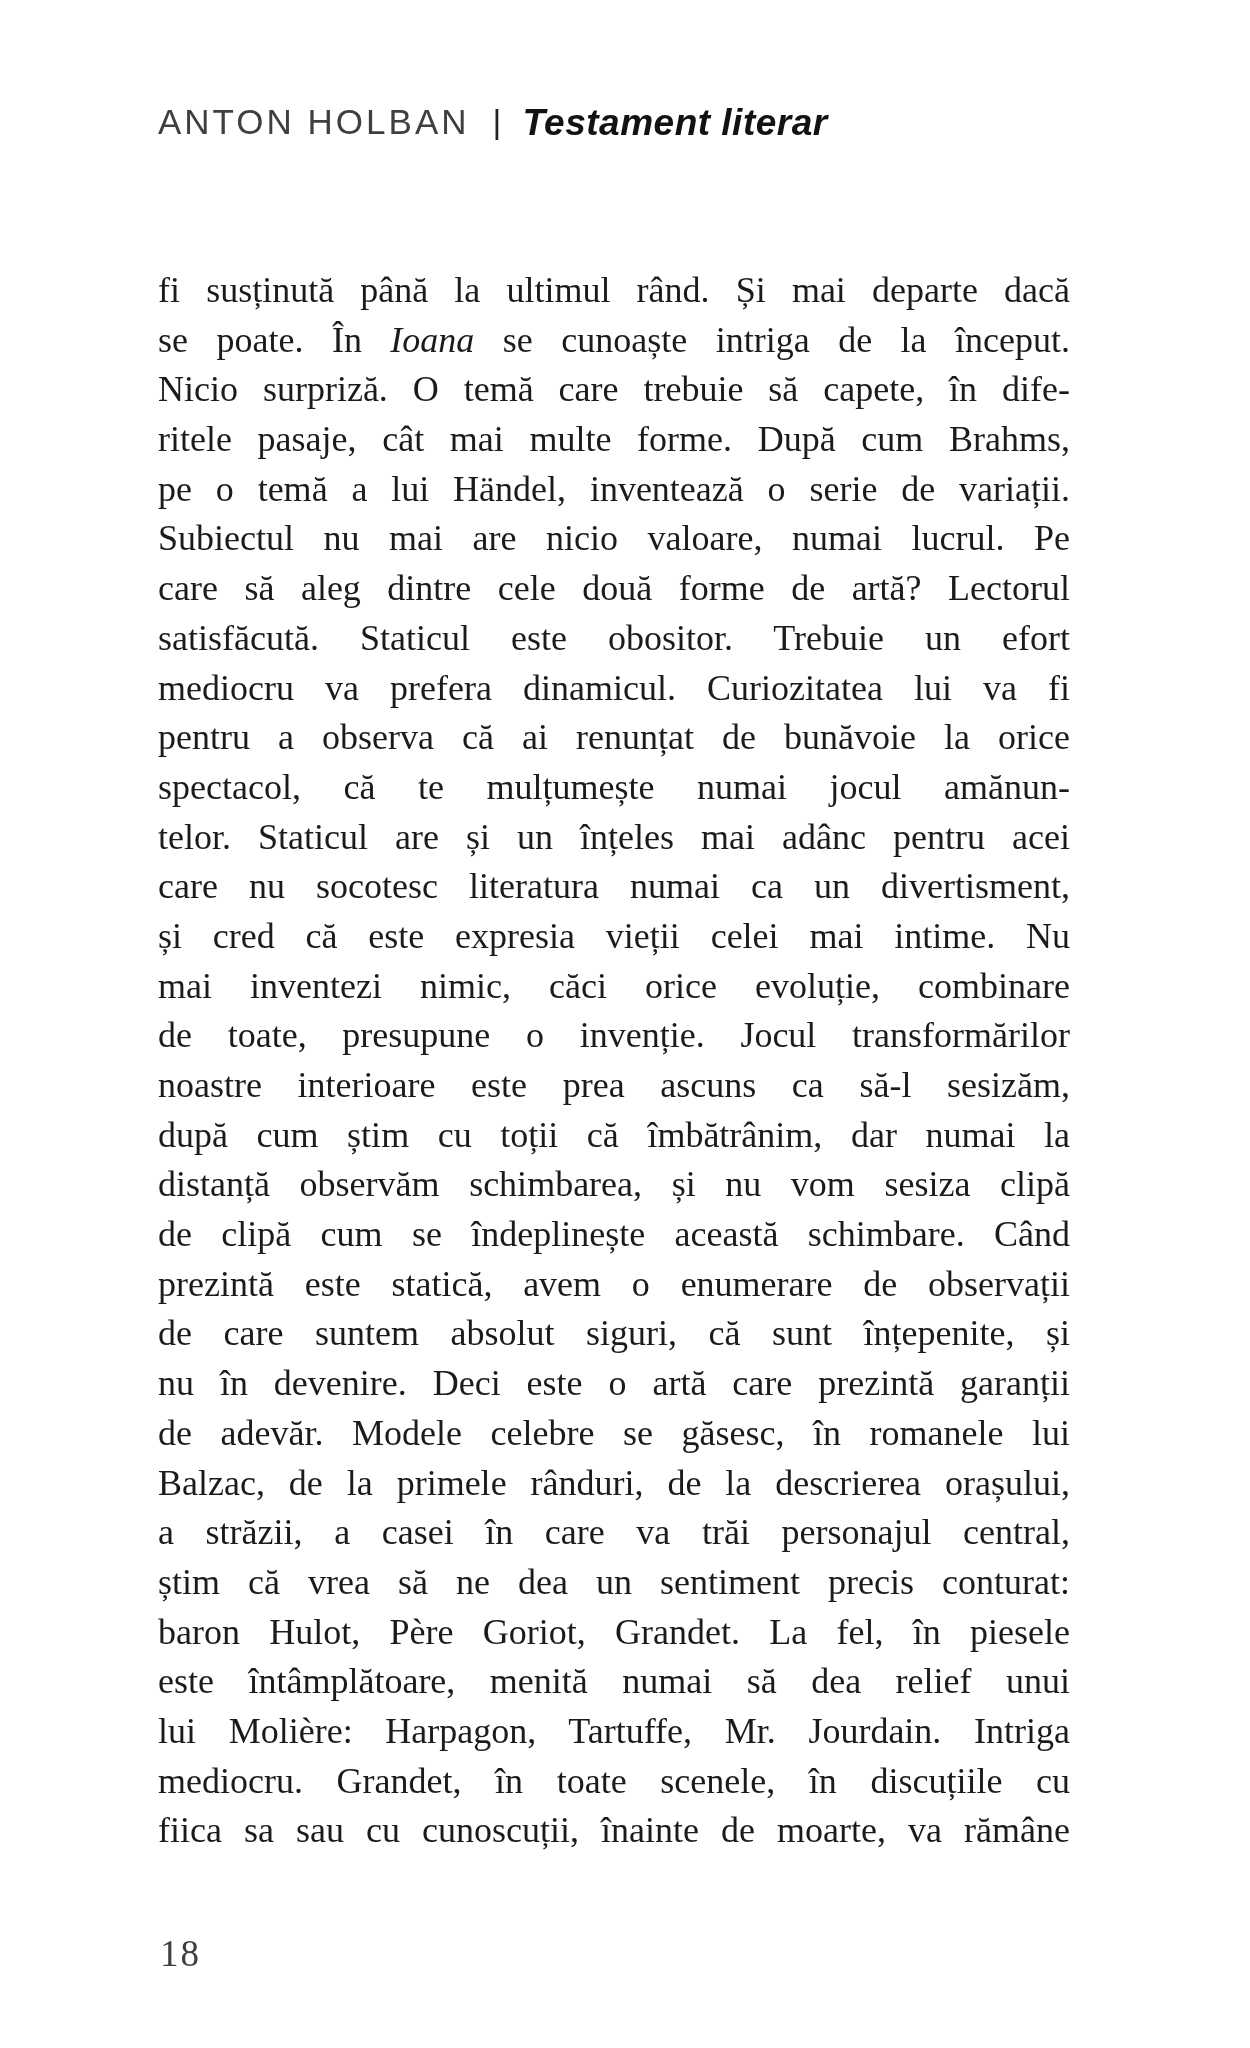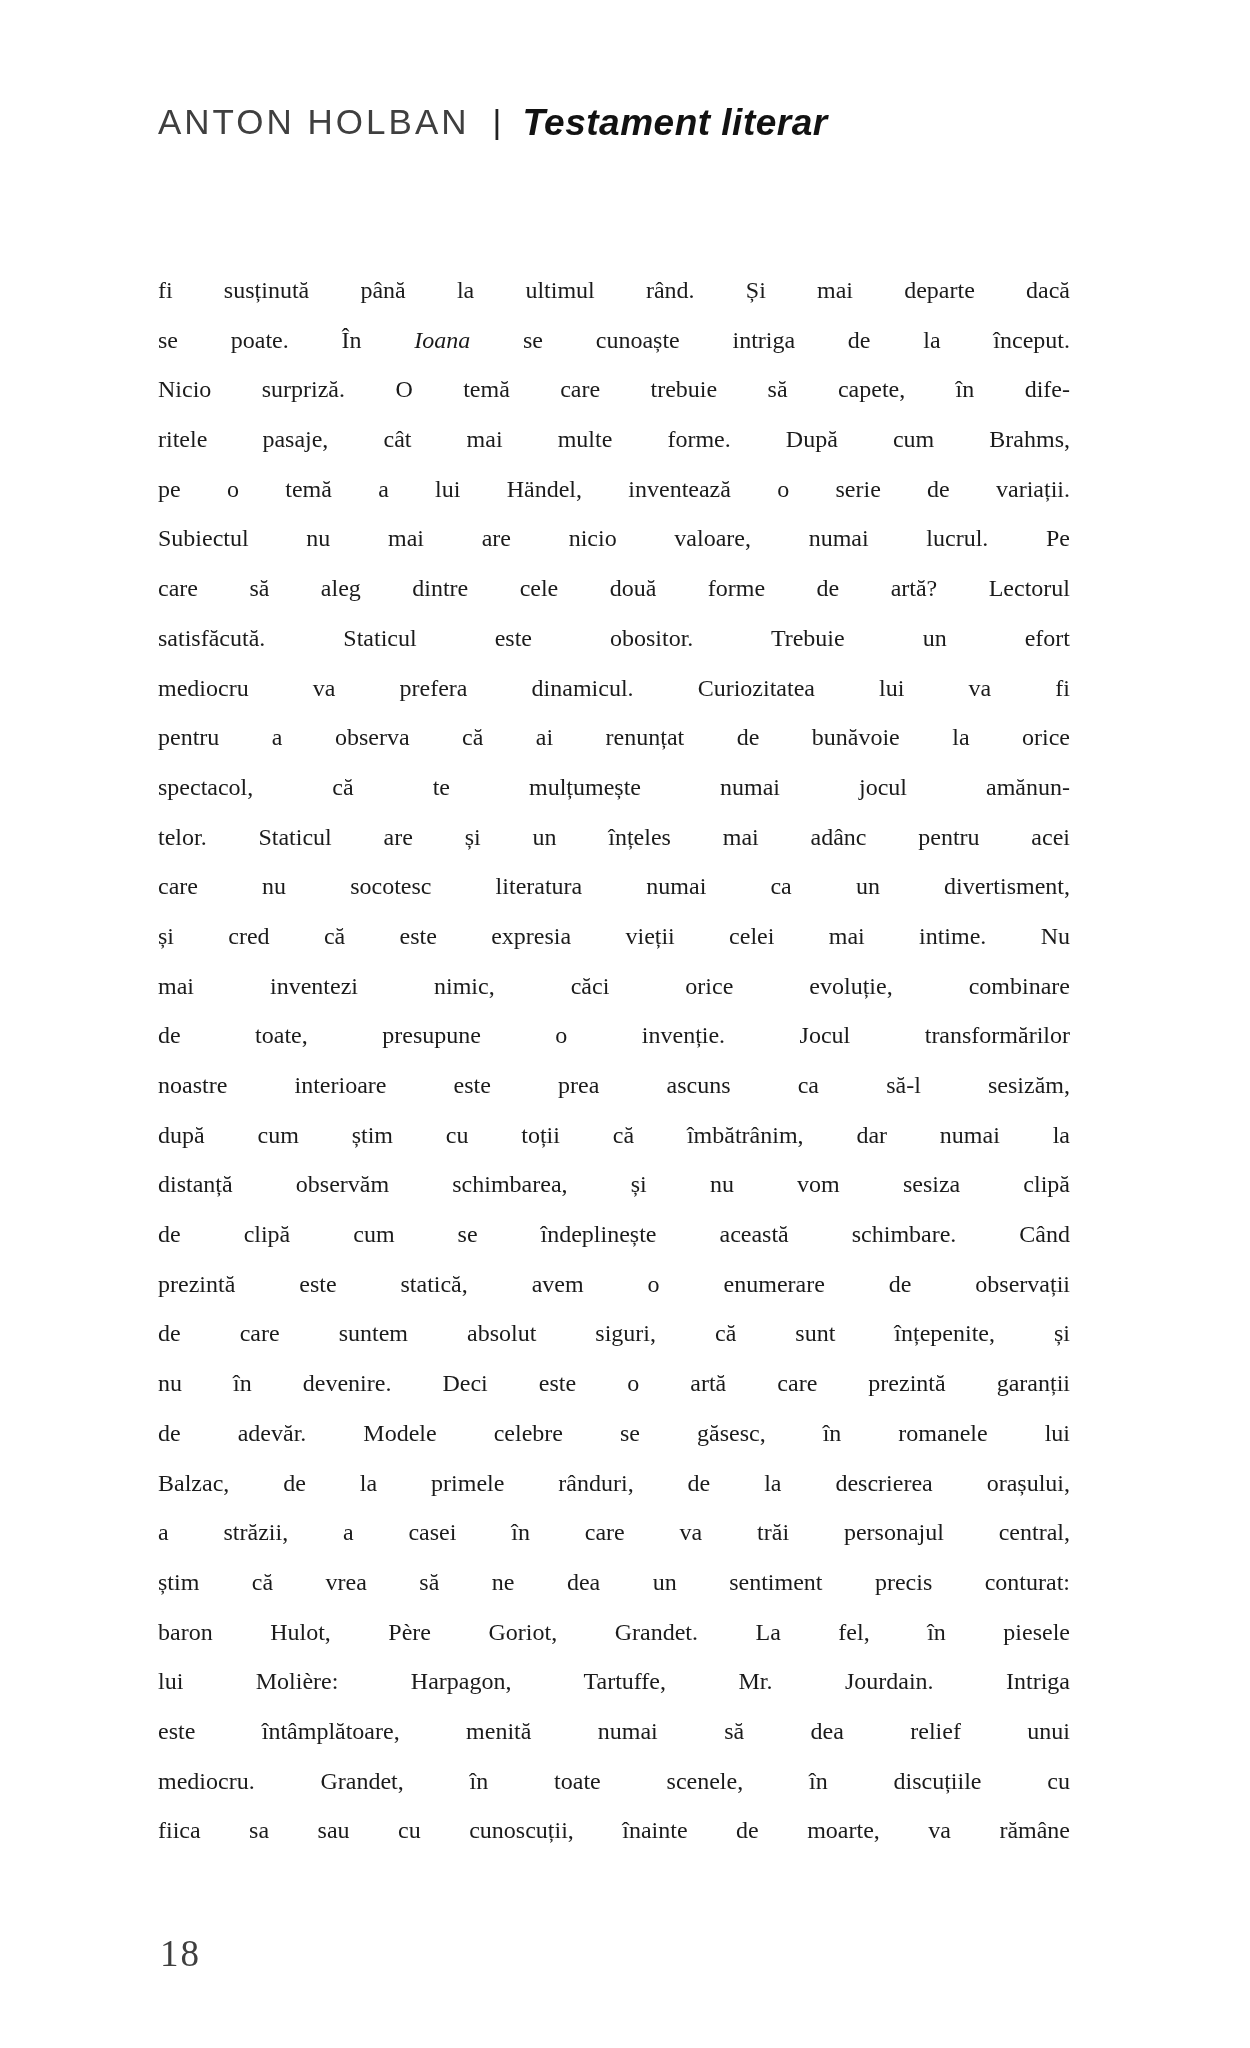--- a/index.html
+++ b/index.html
@@ -52,21 +52,21 @@
     color:var(--title);
   }
   
   .body-text{
     position:absolute;
     left:158px;
     top:266px;
     width:912px;
   }
   .line{
-    font-size:24px;
+    font-size:36px;
     line-height:49.7px;
     height:49.7px;
     overflow:hidden;
     color:var(--text);
     text-align:justify;
     text-justify:inter-word;
   }
   .line::after{
     content:"";
     display:inline-block;
@@ -118,22 +118,22 @@
       <div class="line">distanță observăm schimbarea, și nu vom sesiza clipă</div>
       <div class="line">de clipă cum se îndeplinește această schimbare. Când</div>
       <div class="line">prezintă este statică, avem o enumerare de observații</div>
       <div class="line">de care suntem absolut siguri, că sunt înțepenite, și</div>
       <div class="line">nu în devenire. Deci este o artă care prezintă garanții</div>
       <div class="line">de adevăr. Modele celebre se găsesc, în romanele lui</div>
       <div class="line">Balzac, de la primele rânduri, de la descrierea orașului,</div>
       <div class="line">a străzii, a casei în care va trăi personajul central,</div>
       <div class="line">știm că vrea să ne dea un sentiment precis conturat:</div>
       <div class="line">baron Hulot, Père Goriot, Grandet. La fel, în piesele</div>
+      <div class="line">este întâmplătoare, menită numai să dea relief unui</div>
       <div class="line">lui Molière: Harpagon, Tartuffe, Mr. Jourdain. Intriga</div>
-      <div class="line">este întâmplătoare, menită numai să dea relief unui</div>
       <div class="line">mediocru. Grandet, în toate scenele, în discuțiile cu</div>
       <div class="line">fiica sa sau cu cunoscuții, înainte de moarte, va rămâne</div>
     </main>
 
   <footer>
     <span class="folio">18</span>
   </footer>
 
 </div>
 

